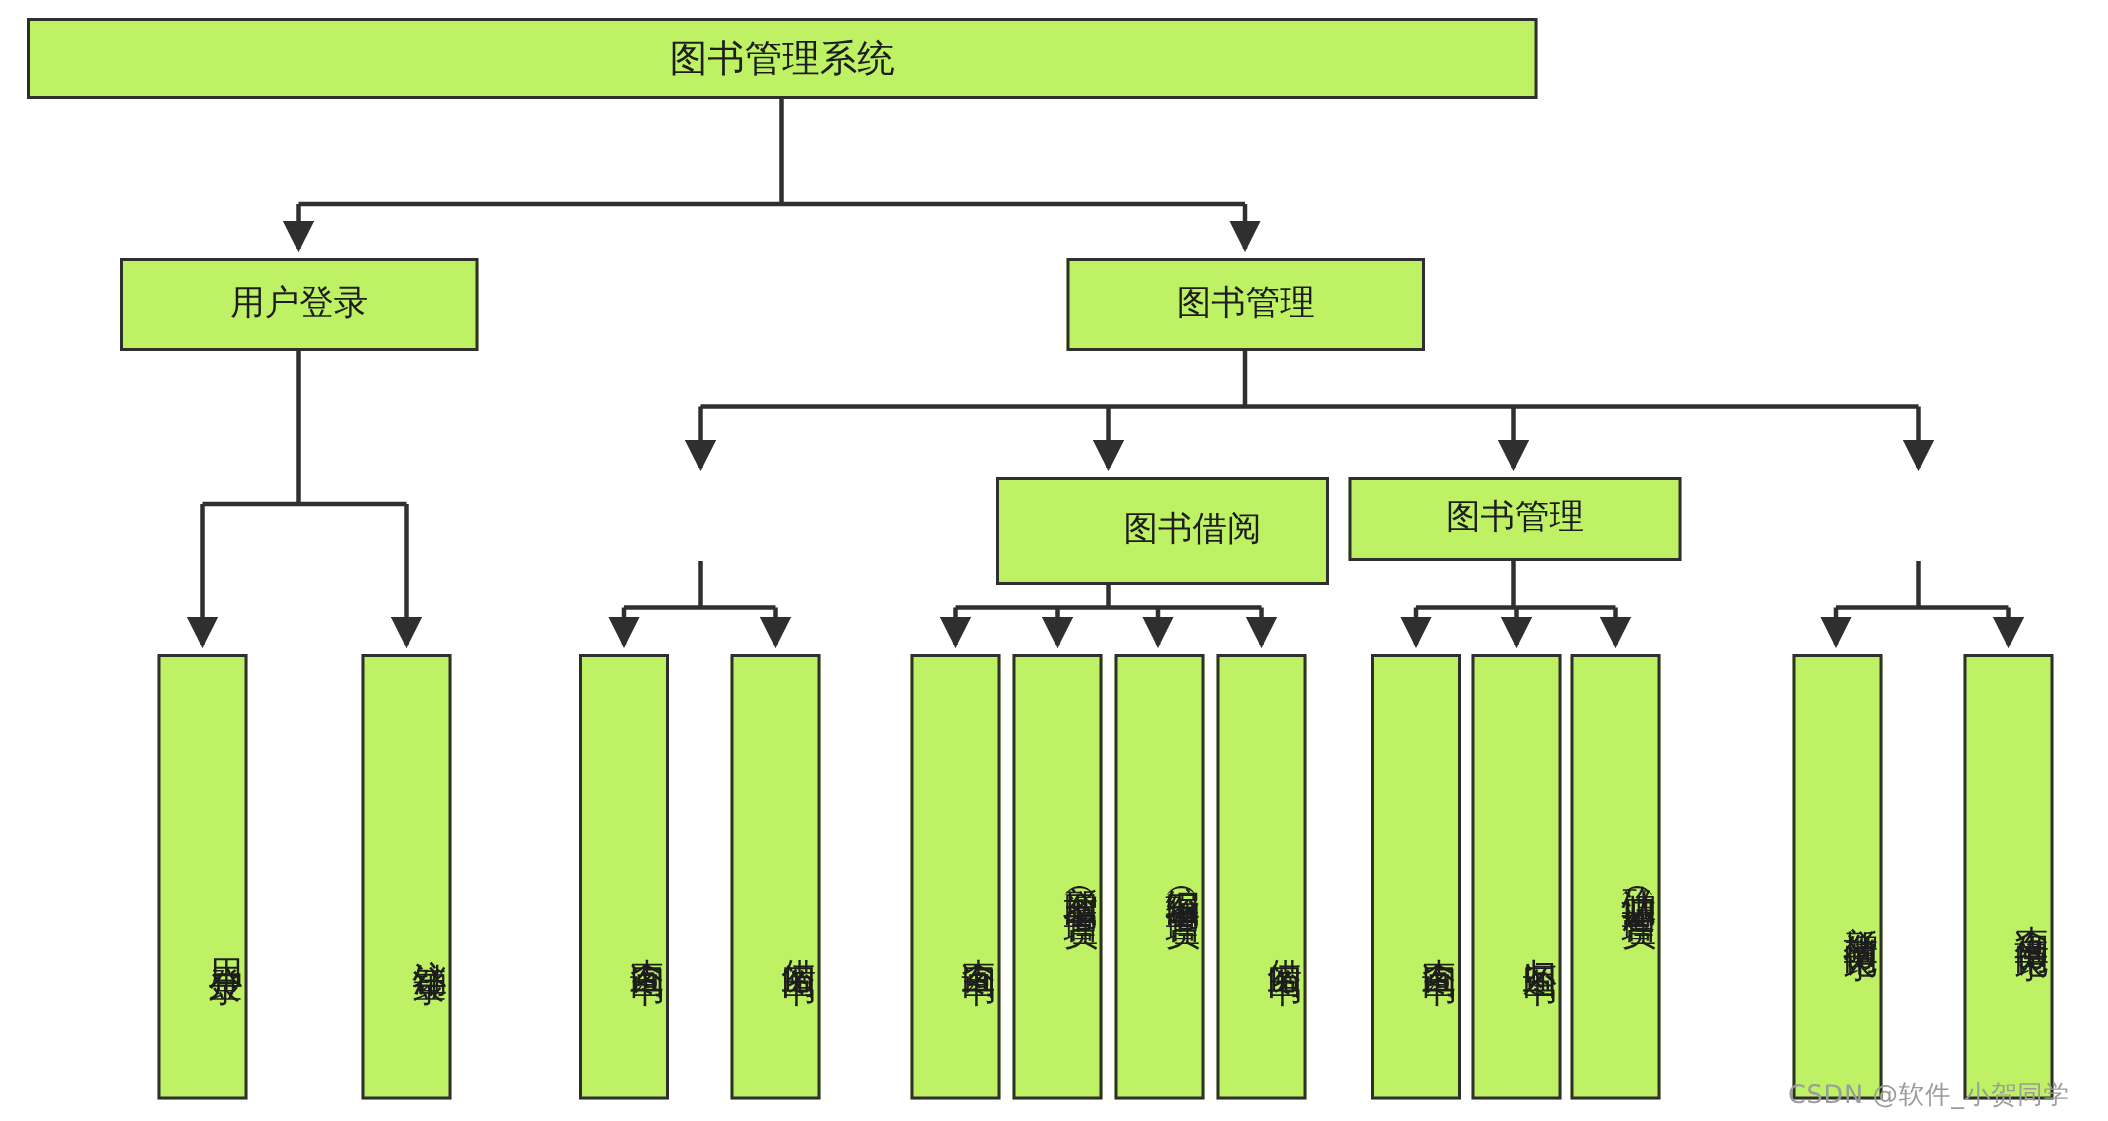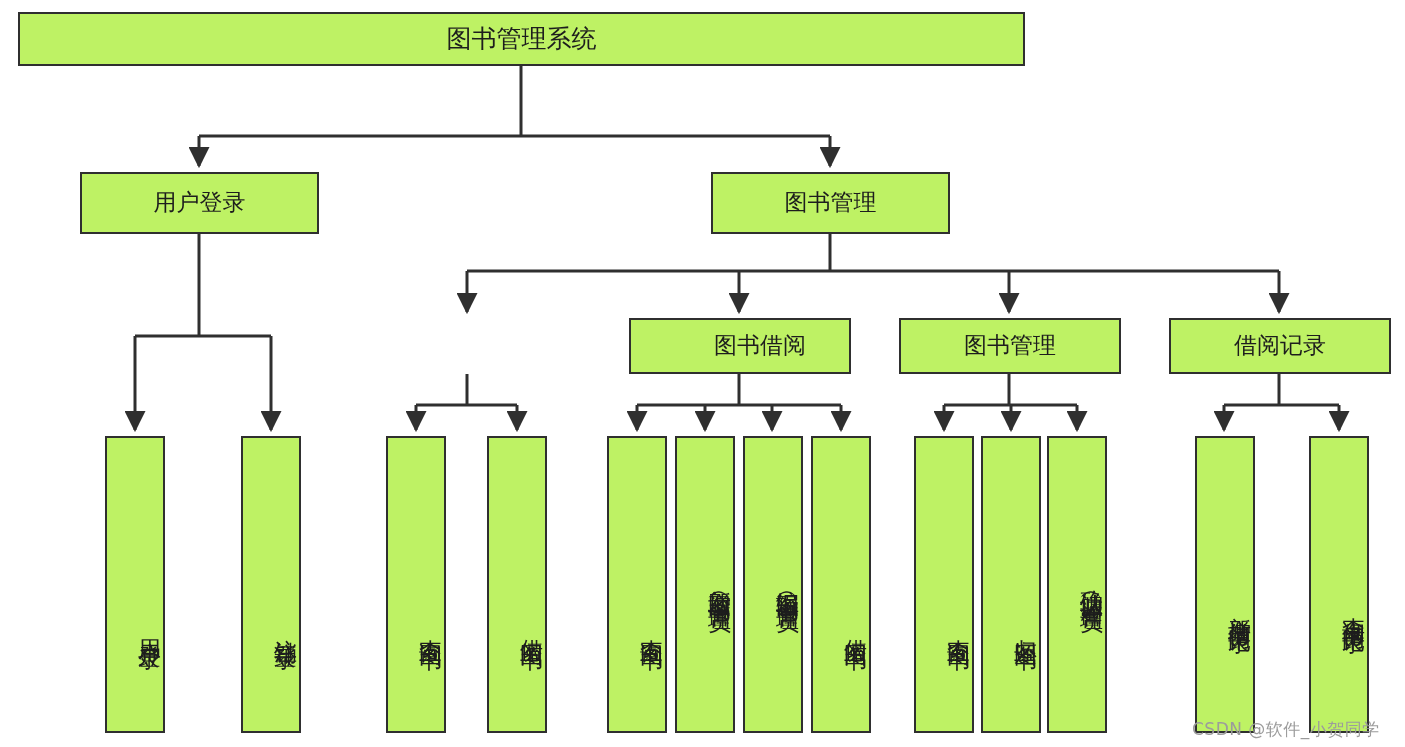--- a/index.html
+++ b/index.html
@@ -125,28 +125,25 @@
     <span>图书管理系统</span>
   </div>
 
   <div class="node level2" style="left:80px; top:172px; width:239px; height:62px;">
     <span>用户登录</span>
   </div>
   <div class="node level2" style="left:711px; top:172px; width:239px; height:62px;">
     <span>图书管理</span>
   </div>
 
-  <div class="node level3" style="left:629px; top:318px; width:222px; height:56px;padding-left:40px;">
+  <div class="node level3" style="left:664px; top:318px; width:222px; height:72px;padding-left:40px;">
     <span>图书借阅</span>
   </div>
   <div class="node level3" style="left:899px; top:318px; width:222px; height:56px;">
     <span>图书管理</span>
-  </div>
-  <div class="node level3" style="left:1169px; top:318px; width:222px; height:56px;">
-    <span>借阅记录</span>
   </div>
 
   <div class="node leaf" style="left:105px; top:436px; width:60px; height:297px; padding-top:84px;">
     <span>用户登录</span>
   </div>
   <div class="node leaf" style="left:241px; top:436px; width:60px; height:297px; padding-top:84px;">
     <span>注销登录</span>
   </div>
 
   <div class="node leaf" style="left:386px; top:436px; width:60px; height:297px; padding-top:84px;">

